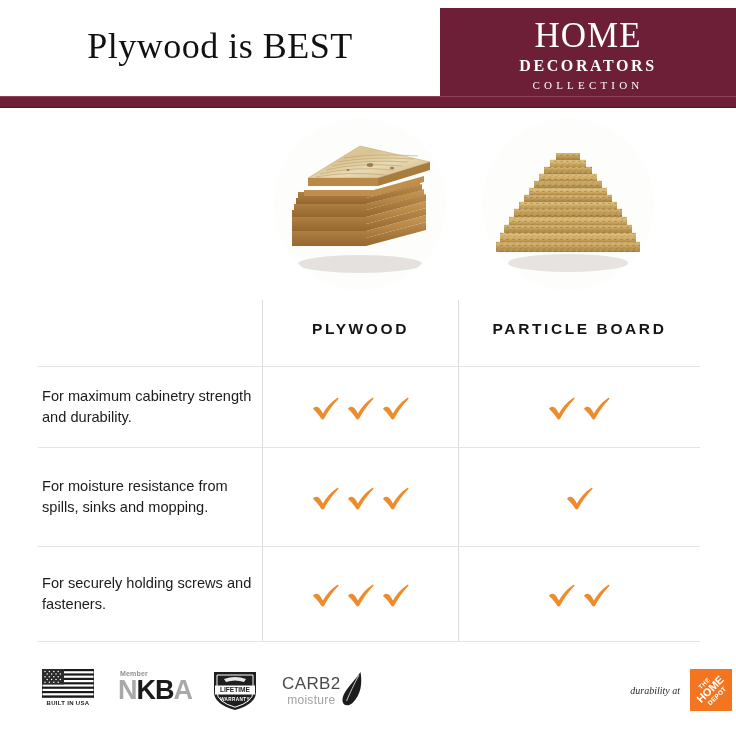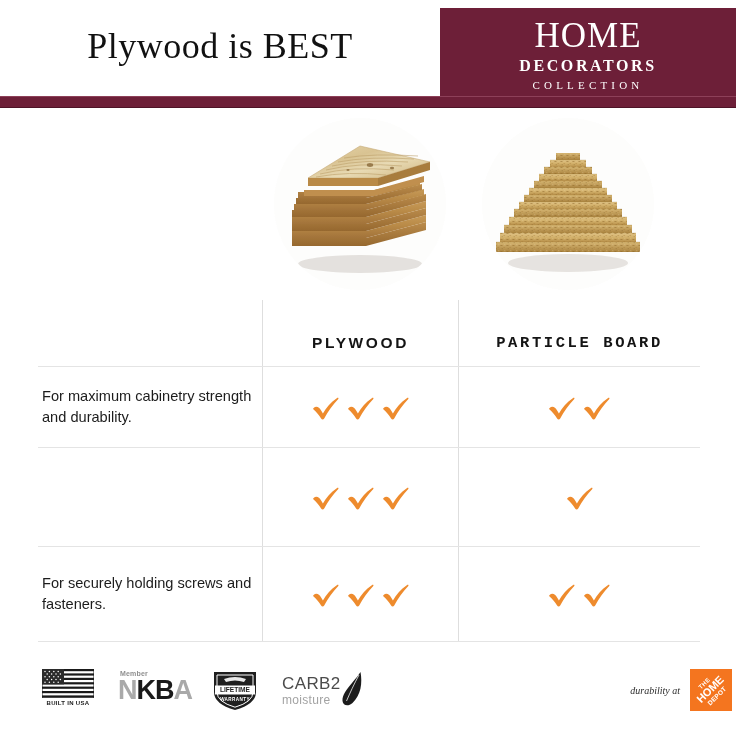--- a/index.html
+++ b/index.html
@@ -137,33 +137,33 @@
     height: 1px;
     background: #e4e4e4;
   }
   #row-sep-head { top: 66px; }
   #row-sep-1 { top: 147px; }
   #row-sep-2 { top: 246px; }
   #row-sep-3 { top: 341px; }
 
   .head-cell {
     position: absolute;
-    top: 28px;
+    top: 14px;
     height: 30px;
     display: flex;
     align-items: center;
     justify-content: center;
     font-size: 15.5px;
     font-weight: bold;
     letter-spacing: 2.6px;
     color: #141414;
     white-space: nowrap;
   }
   #head-plywood { left: 225px; width: 195px; }
-  #head-particle { left: 421px; width: 241px; font-family: Liberation Mono, monospace; }
+  #head-particle { left: 421px; width: 241px; }
 
   .data-row { position: absolute; left: 0; width: 662px; }
   #data-row-1 { top: 67px; height: 80px; }
   #data-row-2 { top: 148px; height: 98px; }
   #data-row-3 { top: 247px; height: 94px; }
 
   .row-label {
     position: absolute;
     left: 4px;
     width: 212px;
@@ -244,21 +244,21 @@
     letter-spacing: -1px;
     font-family: "Liberation Sans", sans-serif;
   }
   .nkba-gray { color: #a9a9a9; }
   .nkba-black { color: #1a1a1a; }
 
   
   #badge-warranty { width: 50px; height: 44px; position: relative; }
 
   
-  #badge-carb { width: 84px; height: 42px; position: relative; }
+  #badge-carb { width: 84px; height: 42px; position: relative; text-align: center; }
   #carb-text { position: absolute; left: 0; top: 6px; }
   #carb-title {
     font-size: 17px;
     color: #4b4b4b;
     letter-spacing: 0.4px;
     line-height: 1;
   }
   #carb-sub {
     font-size: 12px;
     color: #a3a3a3;
@@ -495,20 +495,21 @@
         <svg class="check-mark" viewBox="0 0 32 32">
           <path d="M3.4 17.2 C5.2 15.6 7.2 15.4 8.9 16.8 C10.4 18.1 11.6 20.0 12.9 22.4 C16.2 16.4 20.6 11.4 26.8 7.2 C27.9 6.5 28.9 7.0 28.3 8.0 C22.8 14.0 18.0 20.4 14.2 27.4 C13.5 28.7 11.9 28.8 11.1 27.6 C9.0 24.4 6.5 21.1 3.6 18.6 C3.1 18.2 3.0 17.6 3.4 17.2 Z" fill="#ee8b2d"></path>
         </svg>
         <svg class="check-mark" viewBox="0 0 32 32">
           <path d="M3.4 17.2 C5.2 15.6 7.2 15.4 8.9 16.8 C10.4 18.1 11.6 20.0 12.9 22.4 C16.2 16.4 20.6 11.4 26.8 7.2 C27.9 6.5 28.9 7.0 28.3 8.0 C22.8 14.0 18.0 20.4 14.2 27.4 C13.5 28.7 11.9 28.8 11.1 27.6 C9.0 24.4 6.5 21.1 3.6 18.6 C3.1 18.2 3.0 17.6 3.4 17.2 Z" fill="#ee8b2d"></path>
         </svg>
       </div>
   </div>
 
   <div class="data-row" id="data-row-2">
+    <div class="row-label">For <b>moisture resistance</b> from spills, sinks and mopping.</div>
     <div class="checks-cell checks-plywood">
         <svg class="check-mark" viewBox="0 0 32 32">
           <path d="M3.4 17.2 C5.2 15.6 7.2 15.4 8.9 16.8 C10.4 18.1 11.6 20.0 12.9 22.4 C16.2 16.4 20.6 11.4 26.8 7.2 C27.9 6.5 28.9 7.0 28.3 8.0 C22.8 14.0 18.0 20.4 14.2 27.4 C13.5 28.7 11.9 28.8 11.1 27.6 C9.0 24.4 6.5 21.1 3.6 18.6 C3.1 18.2 3.0 17.6 3.4 17.2 Z" fill="#ee8b2d"></path>
         </svg>
         <svg class="check-mark" viewBox="0 0 32 32">
           <path d="M3.4 17.2 C5.2 15.6 7.2 15.4 8.9 16.8 C10.4 18.1 11.6 20.0 12.9 22.4 C16.2 16.4 20.6 11.4 26.8 7.2 C27.9 6.5 28.9 7.0 28.3 8.0 C22.8 14.0 18.0 20.4 14.2 27.4 C13.5 28.7 11.9 28.8 11.1 27.6 C9.0 24.4 6.5 21.1 3.6 18.6 C3.1 18.2 3.0 17.6 3.4 17.2 Z" fill="#ee8b2d"></path>
         </svg>
         <svg class="check-mark" viewBox="0 0 32 32">
           <path d="M3.4 17.2 C5.2 15.6 7.2 15.4 8.9 16.8 C10.4 18.1 11.6 20.0 12.9 22.4 C16.2 16.4 20.6 11.4 26.8 7.2 C27.9 6.5 28.9 7.0 28.3 8.0 C22.8 14.0 18.0 20.4 14.2 27.4 C13.5 28.7 11.9 28.8 11.1 27.6 C9.0 24.4 6.5 21.1 3.6 18.6 C3.1 18.2 3.0 17.6 3.4 17.2 Z" fill="#ee8b2d"></path>
         </svg>

